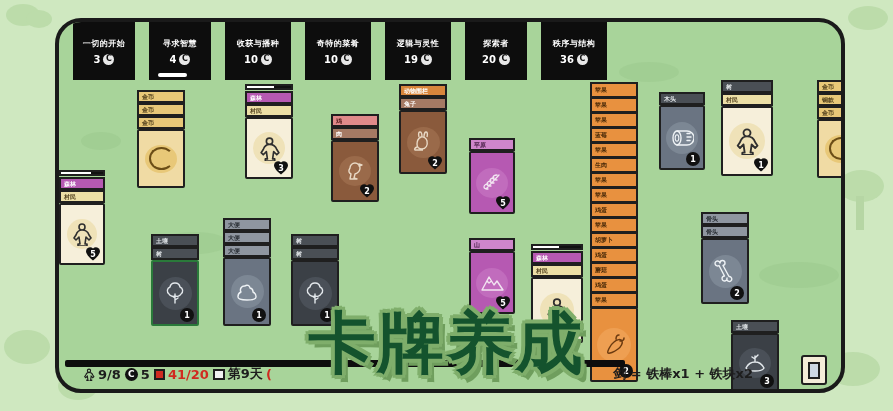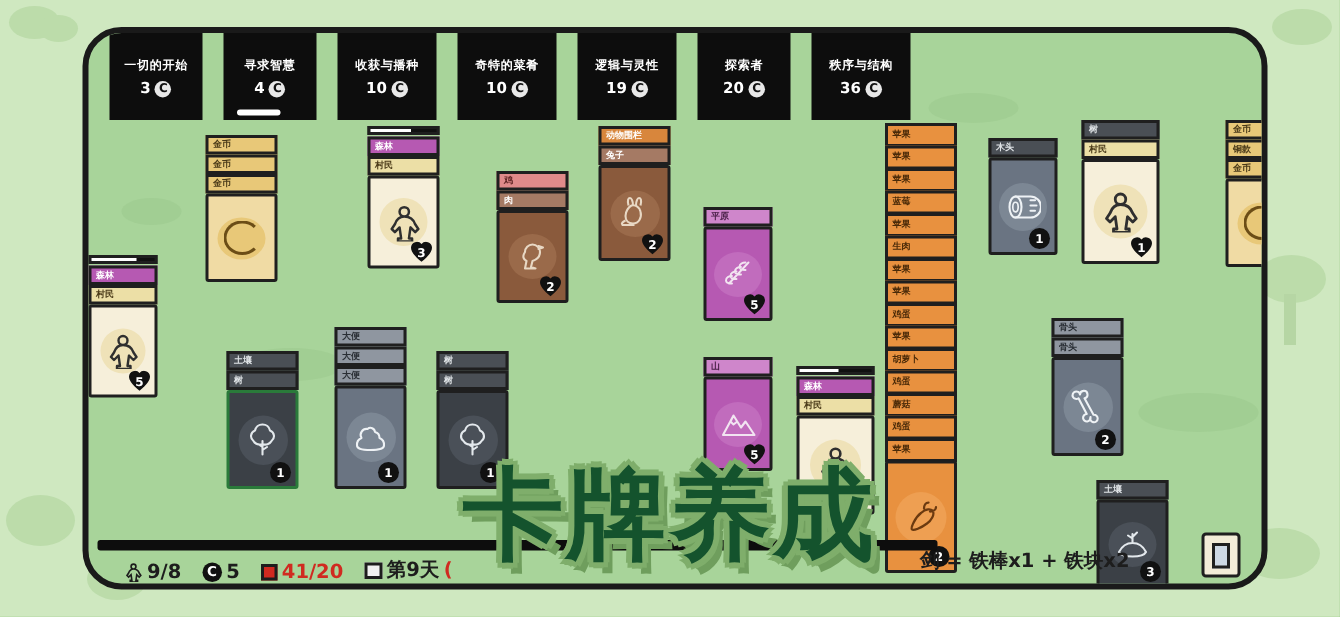--- a/index.html
+++ b/index.html
@@ -82,21 +82,21 @@
 
   
   #task{
     position:absolute;left:296px;top:78px;font-size:13px;color:#2b2b2b;
     font-weight:bold;white-space:nowrap;letter-spacing:1px;
   }
 
   
   #statusbar{
     position:absolute;left:0;bottom:0;width:100%;height:30px;
-    display:flex;align-items:flex-end;gap:14px;padding-left:24px;box-sizing:border-box;
+    display:flex;align-items:center;gap:4px;padding-left:24px;box-sizing:border-box;
     font-size:13px;font-weight:bold;color:#1d1d1d;
   }
   #statusbar .stat{display:flex;align-items:center;gap:3px;white-space:nowrap;}
   .red{color:#d02a20;}
   .icon-sq{width:11px;height:11px;border:2px solid #1d1d1d;box-sizing:border-box;background:#d02a20;}
   .icon-cal{width:12px;height:11px;border:2px solid #1d1d1d;box-sizing:border-box;background:#f1f1f1;}
   .icon-coin{width:13px;height:13px;border-radius:50%;background:#111;color:#fff;font-size:9px;display:flex;align-items:center;justify-content:center;}
   #blackstrip{position:absolute;left:6px;bottom:22px;width:560px;height:7px;background:#0d0d0d;border-radius:2px;}
 
   

